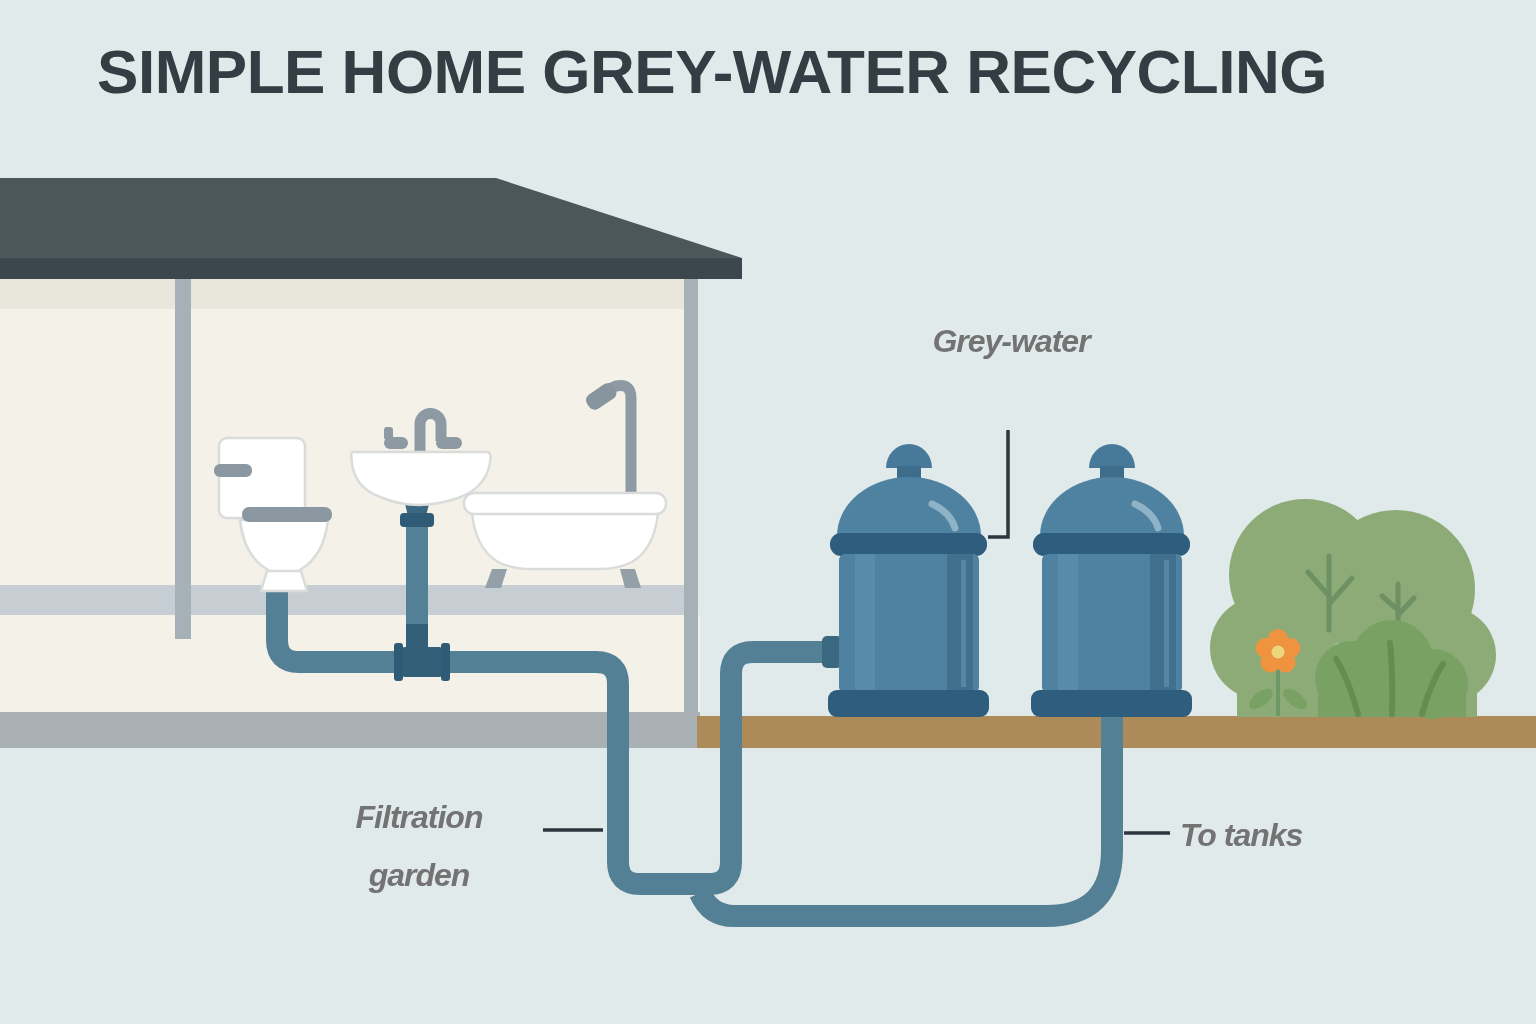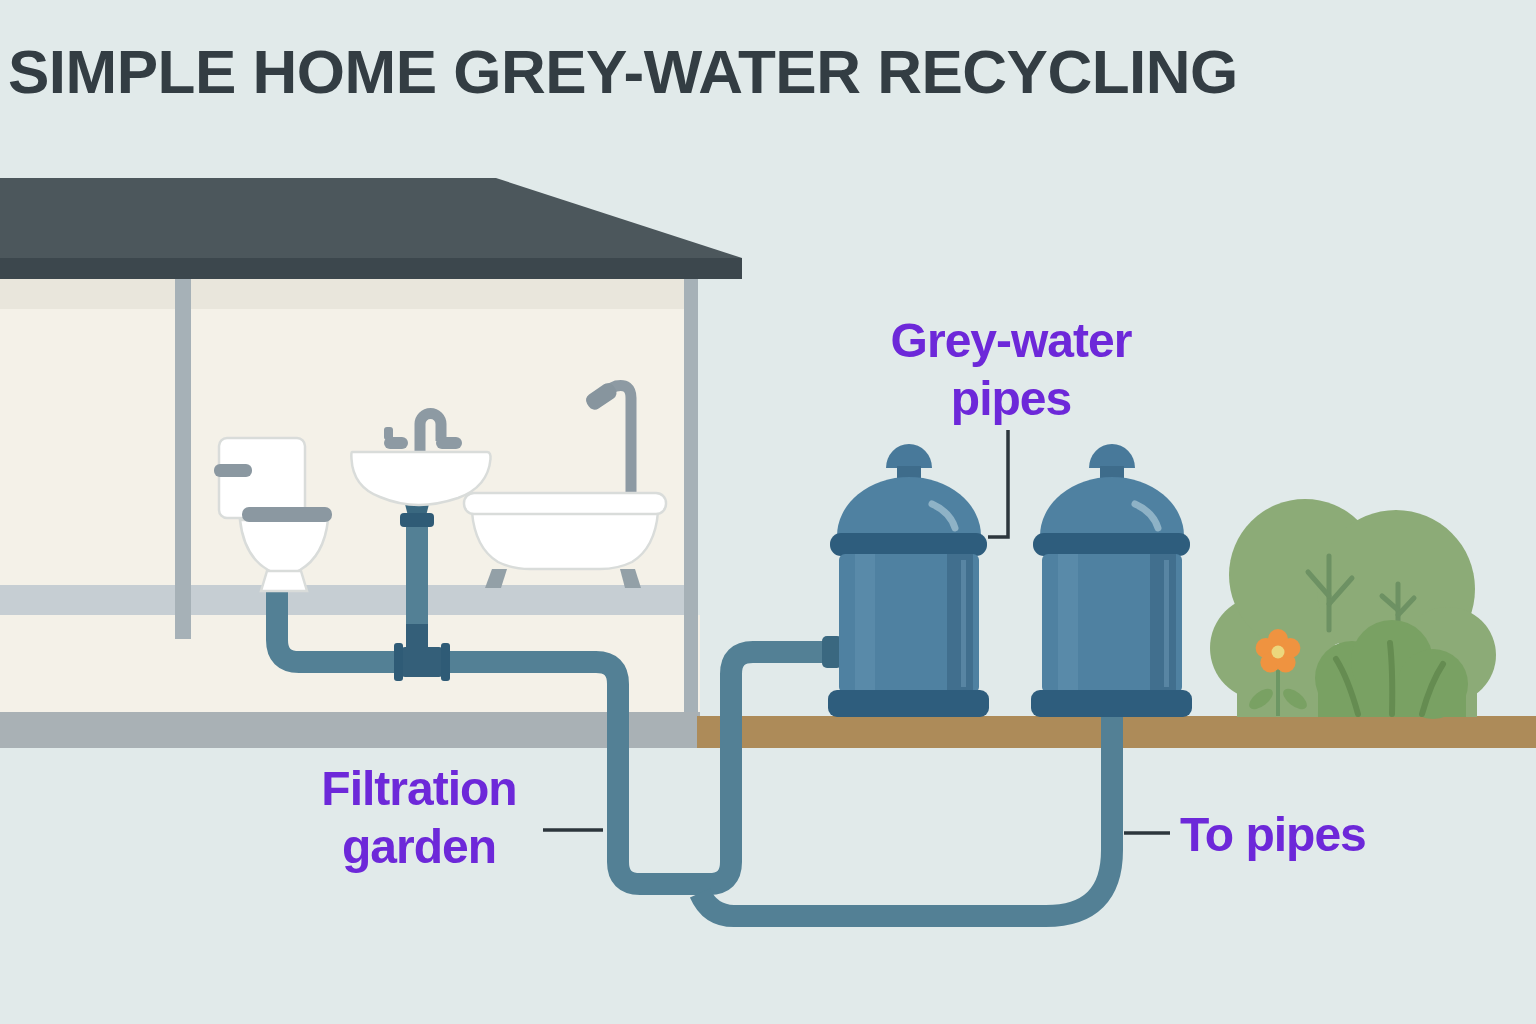--- a/index.html
+++ b/index.html
@@ -3,31 +3,31 @@
 <meta charset="utf-8">
 <style>
   html,body{margin:0;padding:0;background:#cfd8d8;}
   .stage{
     position:relative;width:1536px;height:1024px;overflow:hidden;
     background:#e1eaea;
     font-family:"Liberation Sans", sans-serif;
   }
   .stage svg{position:absolute;left:0;top:0;}
   .title{
-    position:absolute;left:8px;top:44px;width:1424px;
-    color:#333d43;font-weight:bold;
+    position:absolute;left:0;top:44px;width:1424px;
+    text-align:center;color:#333d43;font-weight:bold;
     font-size:62px;line-height:55px;letter-spacing:-0.5px;
   }
   .diagram-label{
-    position:absolute;color:#6d28d9;font-weight:bold;
-    font-size:48px;line-height:58px;letter-spacing:-1px;
+    position:absolute;color:#737373;font-weight:bold;
+    font-size:32px;line-height:58px;letter-spacing:-1px;font-style:italic;
   }
   .label-center{width:300px;text-align:center;}
   .lbl-grey-water{left:861px;top:312px;}
-  .lbl-filtration{left:269px;top:760px;}
+  .lbl-filtration{left:269px;top:788px;}
   .lbl-to-garden{left:1180px;top:806px;white-space:nowrap;}
 </style>
 </head>
 <body>
 
 <div class="stage">
 
   <svg width="1536" height="1024" viewBox="0 0 1536 1024">
 
     <g>
@@ -166,25 +166,24 @@
       <path d="M 1124 833 H 1170"></path>
     </g>
   </svg>
 
   <div class="title">
     <div>SIMPLE HOME GREY-WATER RECYCLING</div>
   </div>
 
   <div class="diagram-label label-center lbl-grey-water">
     <div>Grey-water</div>
-    <div>pipes</div>
   </div>
 
   <div class="diagram-label label-center lbl-filtration">
     <div>Filtration</div>
     <div>garden</div>
   </div>
 
   <div class="diagram-label lbl-to-garden">
-    <span>To pipes</span>
+    <span>To tanks</span>
   </div>
 
 </div>
 
 </body></html>

